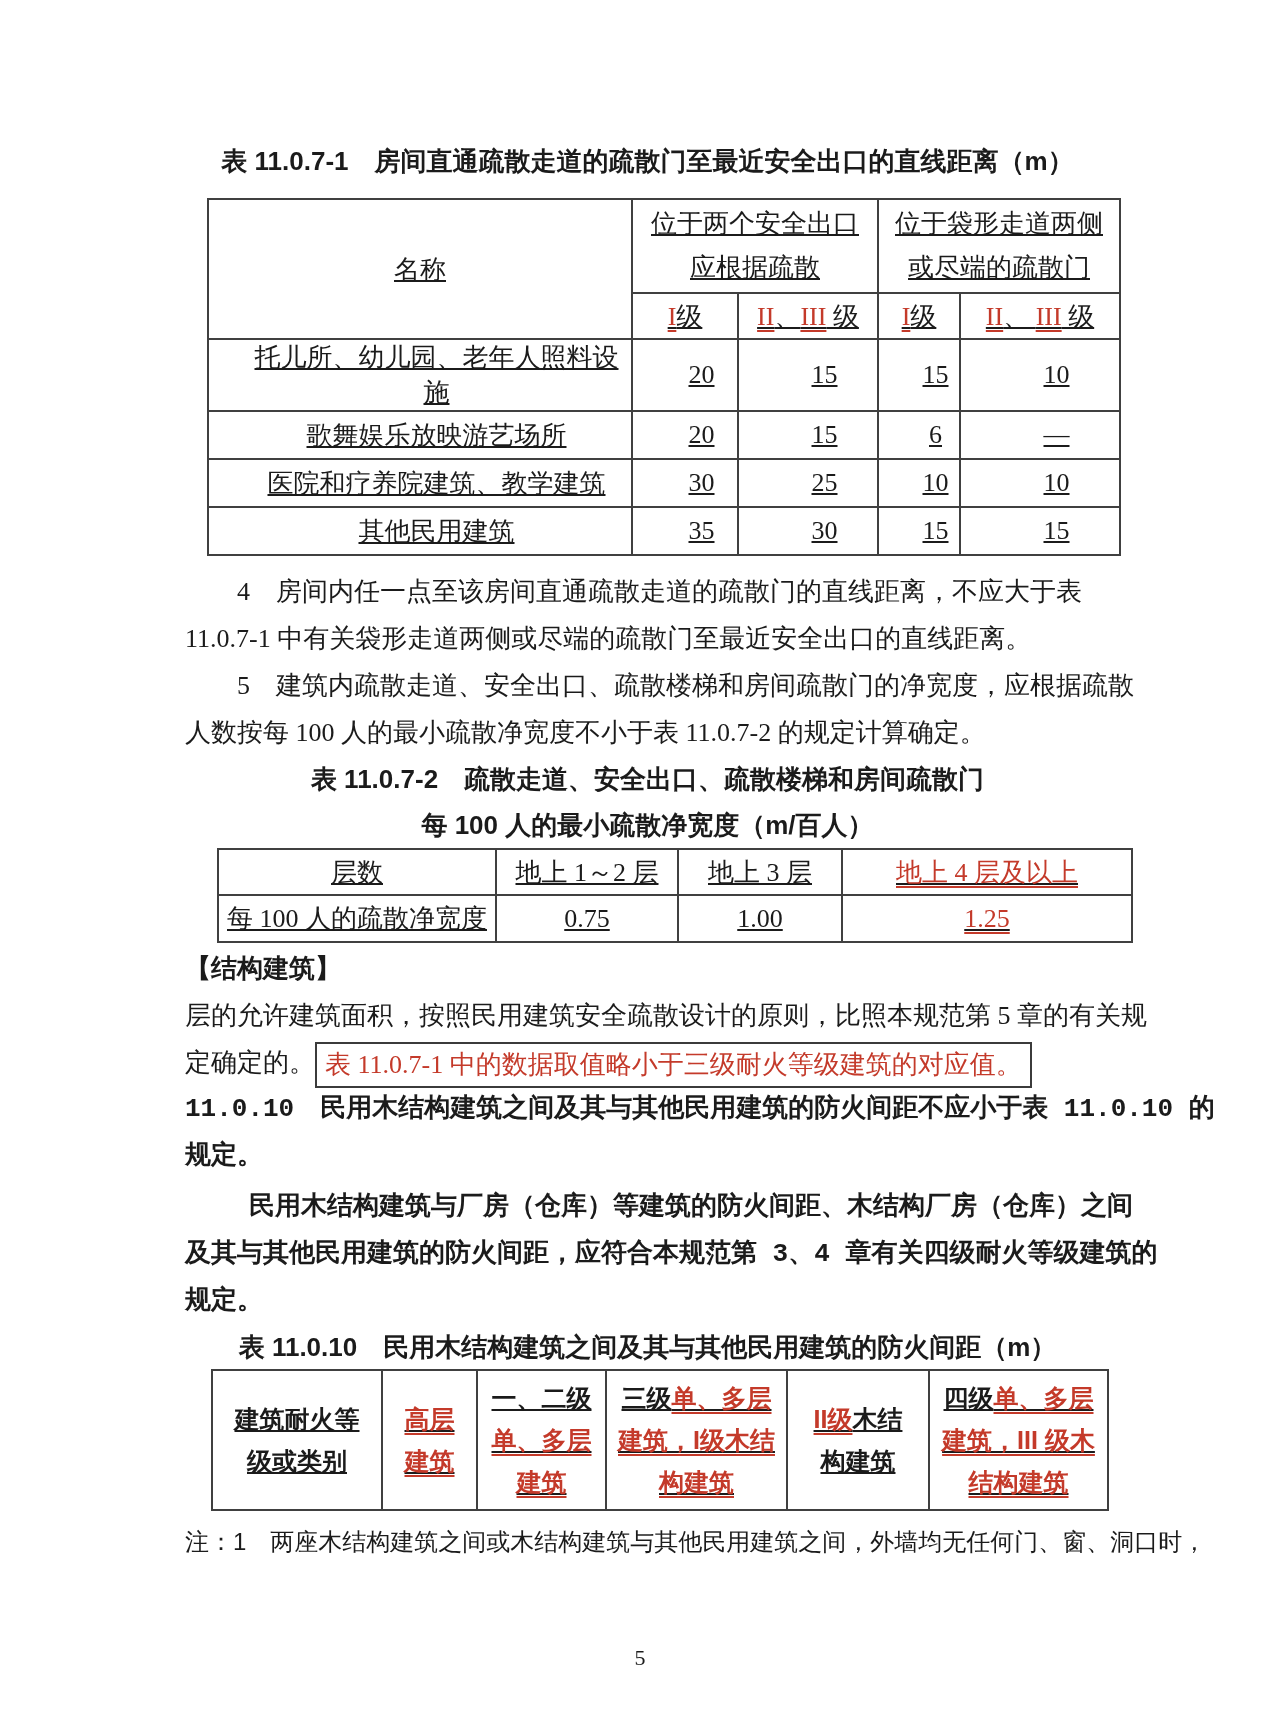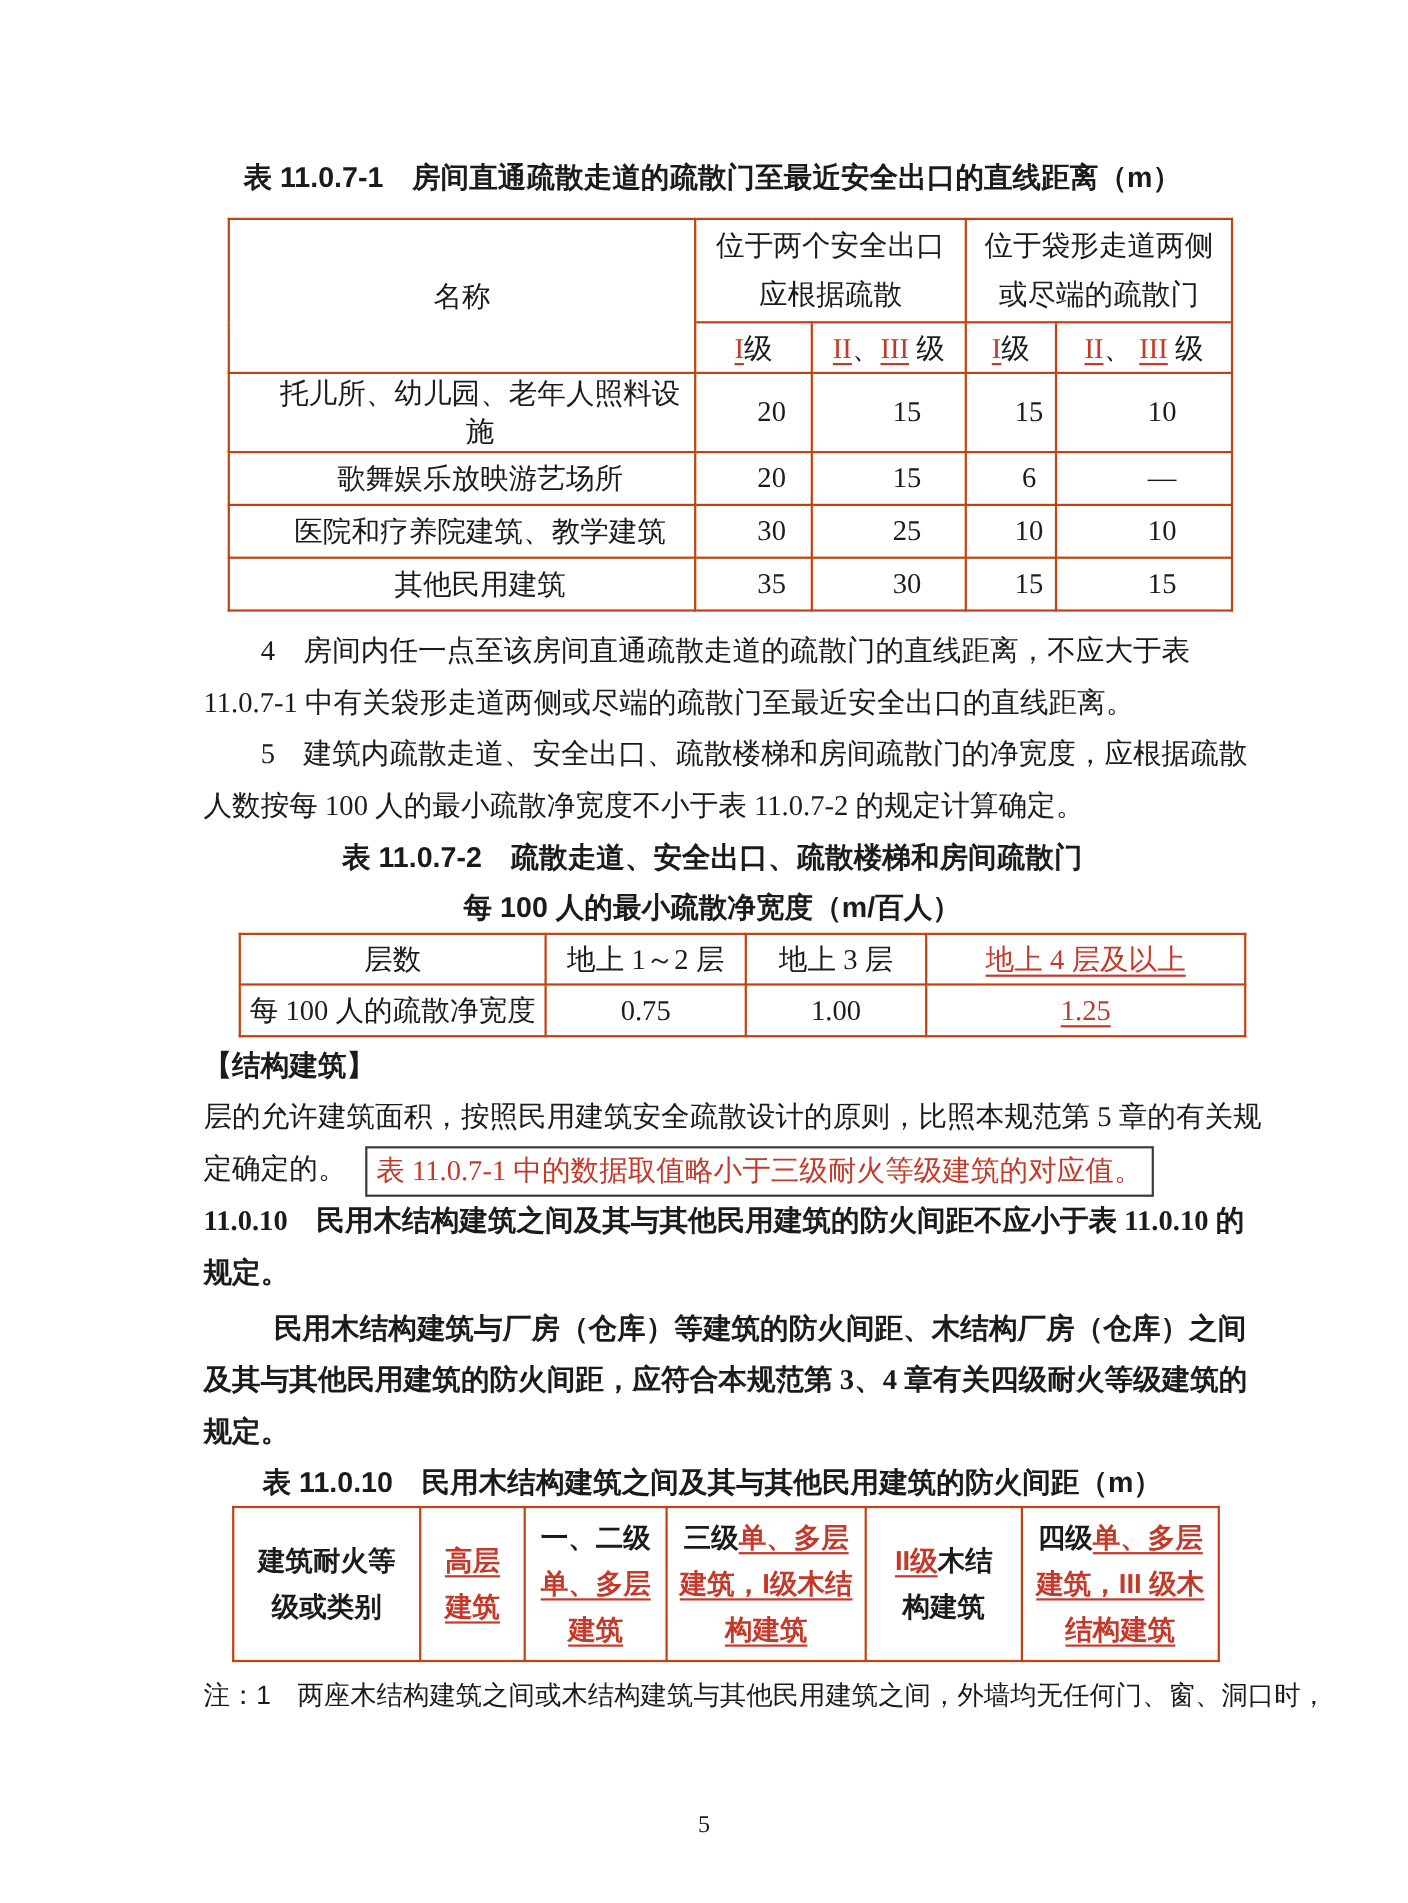--- a/index.html
+++ b/index.html
@@ -7,22 +7,22 @@
   body { font-family:"Liberation Serif", serif; color:#1b1b1b; position:relative; }
   .content { position:absolute; left:185px; top:0; width:925px; }
 
   .caption { font-family:"Liberation Sans", sans-serif; font-weight:bold;
              font-size:26px; text-align:center; white-space:nowrap; }
   #caption1 { margin-top:146px; height:30px; line-height:30px; }
   #caption2 .cl { height:46px; line-height:46px; }
   #caption3 { height:44px; line-height:44px; }
 
   table { border-collapse:collapse; table-layout:fixed; }
-  td { border:2px solid #c2410c; text-align:center; vertical-align:middle;
-       font-size:26px; overflow:hidden; }
+  td { border:2px solid #404040; text-align:center; vertical-align:middle;
+       font-size:26px; overflow:hidden;text-decoration:underline; }
 
   
   #table1 { margin-top:22px; margin-left:22px; width:912px; }
   #table1 .grp { height:94px; }
   #table1 .grp div { line-height:44px; }
   #table1 .gradeRow td { height:46px; }
   #table1 .dataRow td { height:48px;padding-left:33px; }
 
   
   #table2 { margin-left:32px; width:914px; font-size:25px; }
@@ -34,31 +34,31 @@
   #table3 .hRow td { height:140px; font-family:"Liberation Sans", sans-serif;
                      font-weight:bold; font-size:25px; }
   #table3 .hRow .hl { line-height:42px; }
   #table3 .dRow td { height:48px; }
   #table3 .dRow .lbl { font-family:"Liberation Sans", sans-serif; font-weight:bold; }
 
   .ln { height:47px; line-height:47px; white-space:nowrap; font-size:26px; }
   .ind { padding-left:52px; }
   .ind2 { padding-left:64px; }
   .serifP { font-family:"Liberation Serif", serif; }
-  .clauseP .ln { font-family:Liberation Serif, serif; font-weight:bold; }
+  .clauseP .ln { font-family:Liberation Mono, monospace; font-weight:bold; }
   #para4 { margin-top:12px; }
   #explain-label { margin-top:2px; font-family:"Liberation Sans", sans-serif;
                    font-weight:bold; }
   #clause-p2 { margin-top:4px; }
 
   .red { color:var(--red,#c43a2a); }
   .ul { text-decoration:underline; text-decoration-thickness:2px;
         text-underline-offset:5px; text-decoration-color:currentColor; }
   .redbox { display:inline-block; border:2px solid #3b3b3b; padding:1px 8px;
-            color:var(--red,#c43a2a); line-height:40px; vertical-align:middle;margin-left:17px; }
+            color:var(--red,#c43a2a); line-height:40px; vertical-align:middle; }
 
   #note { margin-top:16px; height:30px; line-height:30px;
           font-family:"Liberation Sans", sans-serif; font-size:24px; white-space:nowrap; }
   #page-number { position:absolute; left:0; right:0; top:1645px; height:30px;
                  text-align:center; font-size:22px; }
 </style>
 </head>
 <body>
 
 <div class="content">

